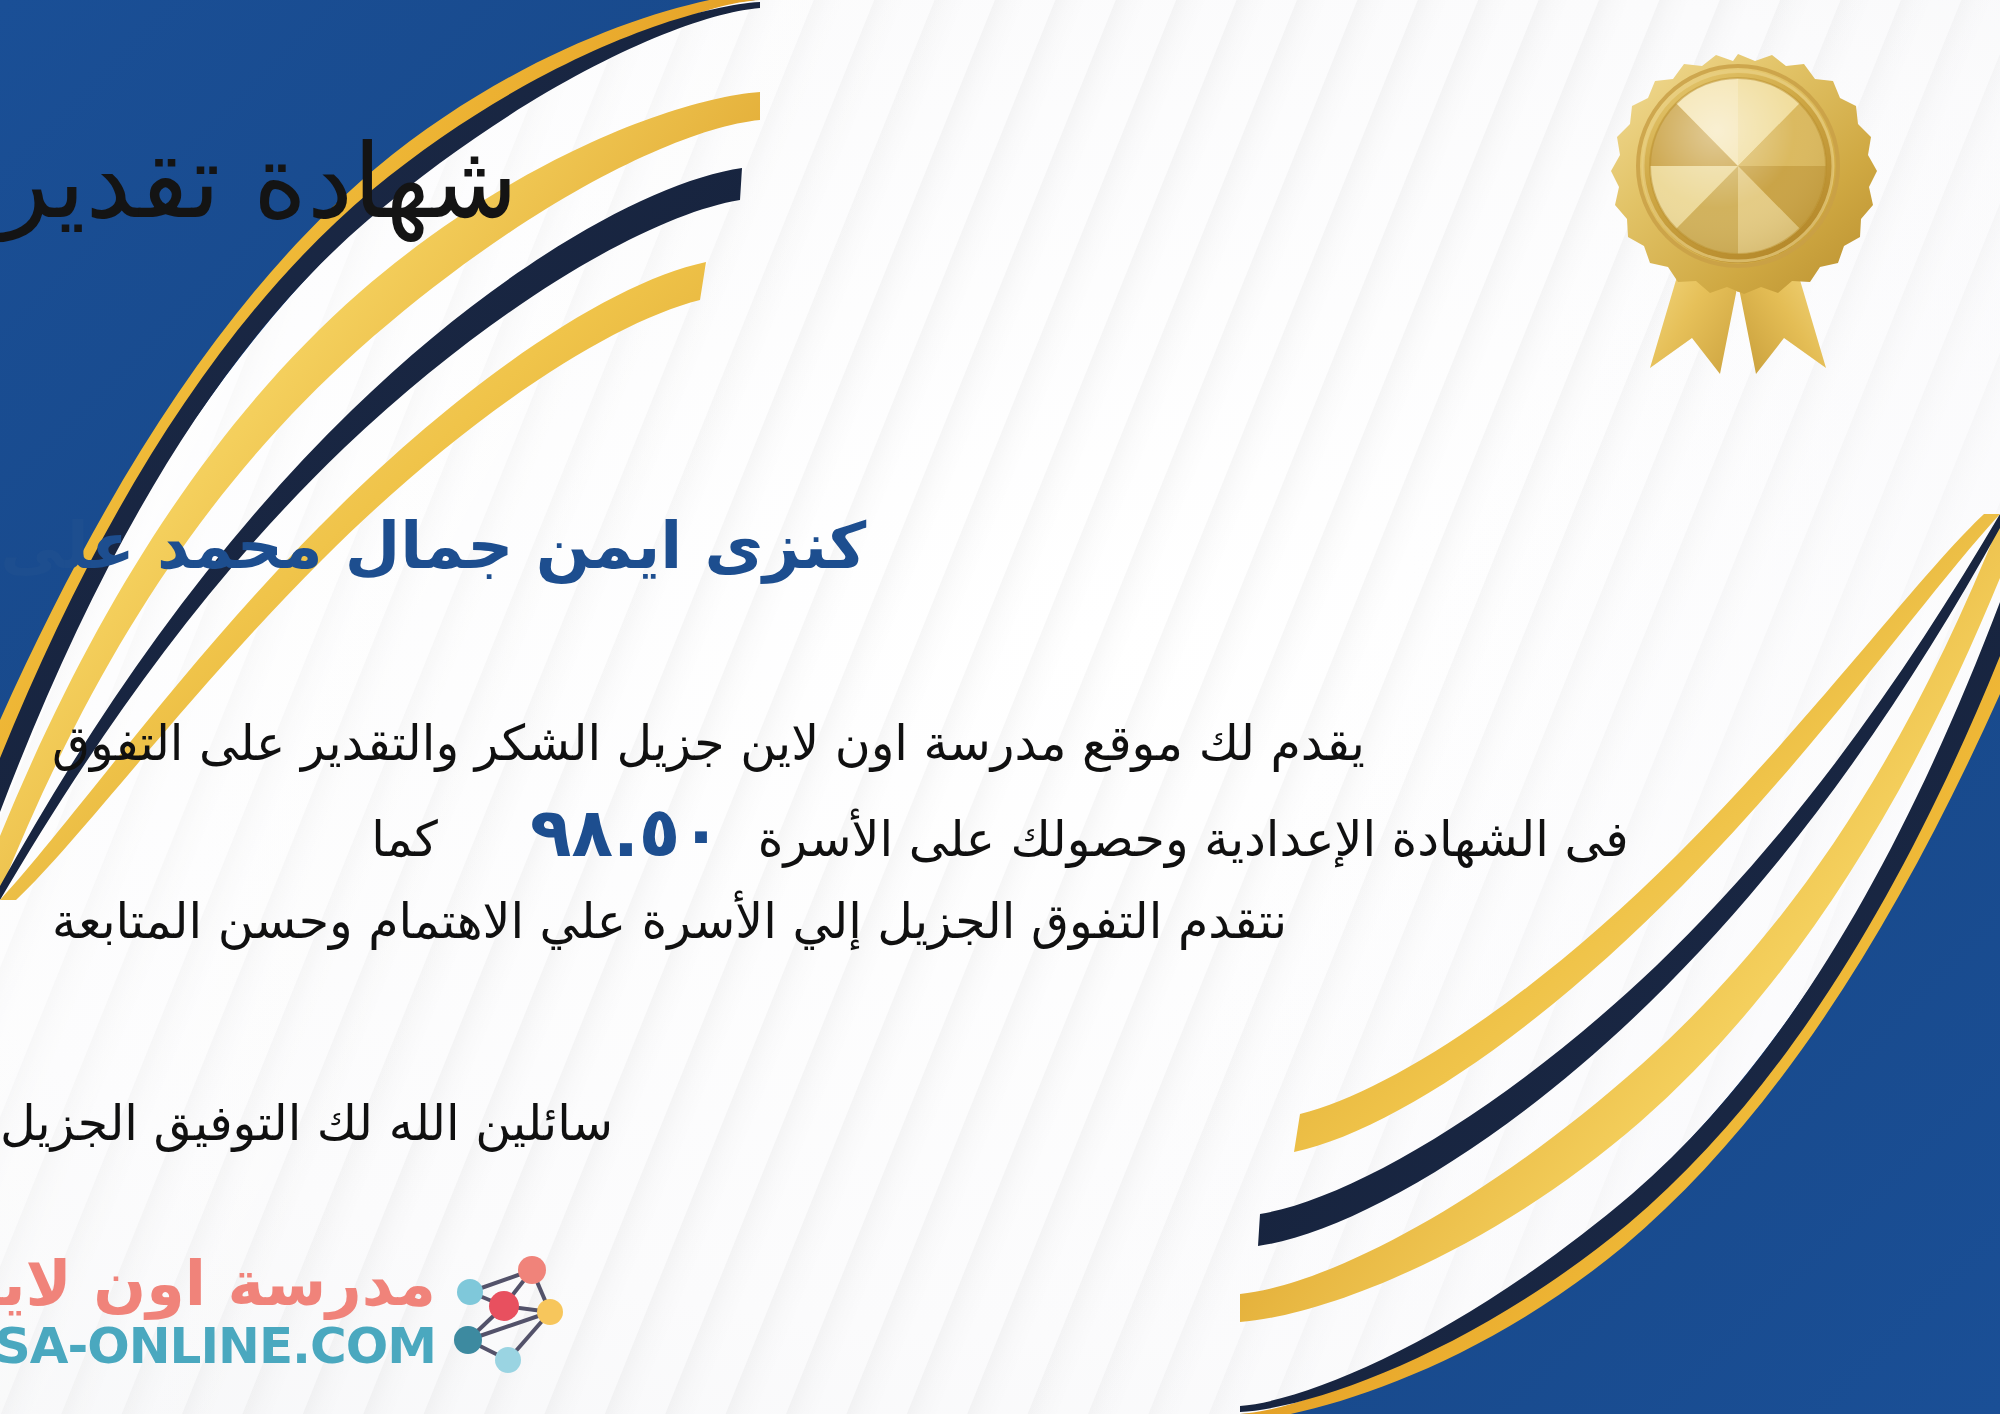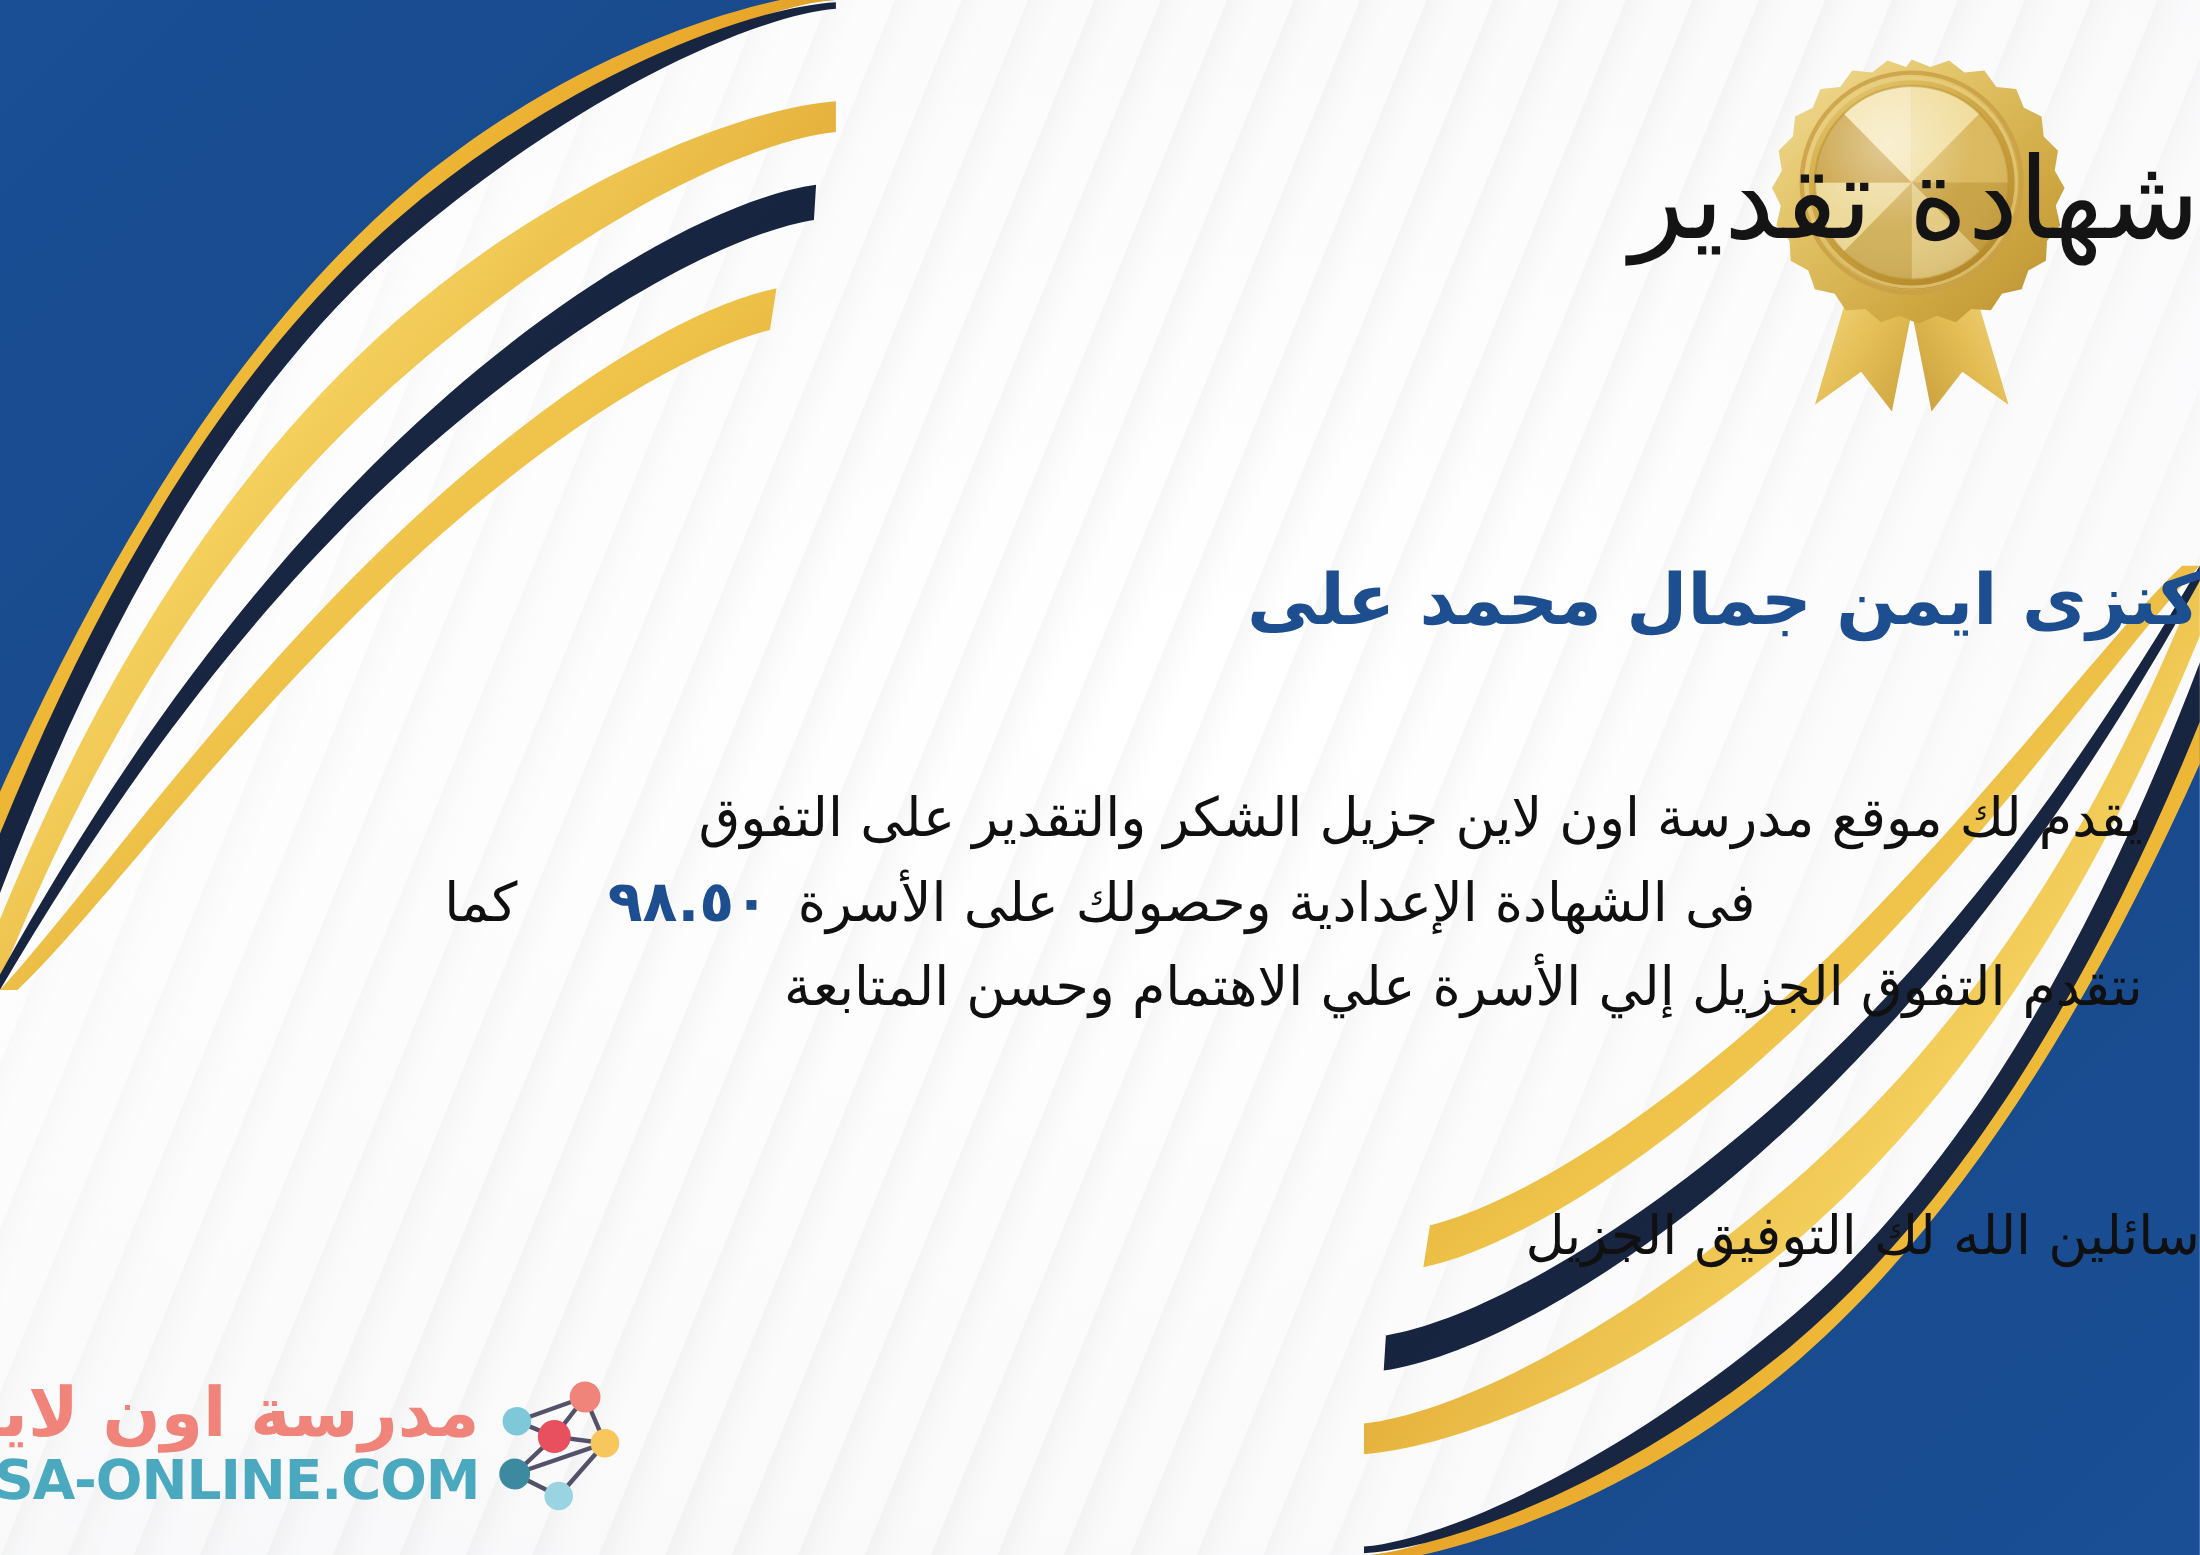--- a/index.html
+++ b/index.html
@@ -56,21 +56,21 @@
     height: 340px;
   }
 
   
   .content {
     position: absolute;
     left: 0;
     right: 0;
     top: 0;
     bottom: 0;
-    text-align: right;
+    text-align: left;
   }
   .title {
     position: absolute;
     top: 122px;
     left: 0;
     right: 0;
     font-size: 103px;
     line-height: 1.15;
     font-weight: 400;
     color: #141414;
@@ -102,22 +102,22 @@
     display: flex;
     flex-direction: row;
     align-items: baseline;
     justify-content: center;
     gap: 0;
     white-space: nowrap;
   }
   .grade {
     color: #1d4e8f;
     font-weight: 700;
-    font-size: 52px;
-    margin: 0 26px;
+    font-size: 68px;
+    margin: 0 36px;
     letter-spacing: 1px;
   }
   .spacer-kama { width: 56px; display: inline-block; }
   .closing {
     position: absolute;
     top: 1090px;
     left: 0;
     right: 0;
     font-size: 49px;
     line-height: 1.4;

